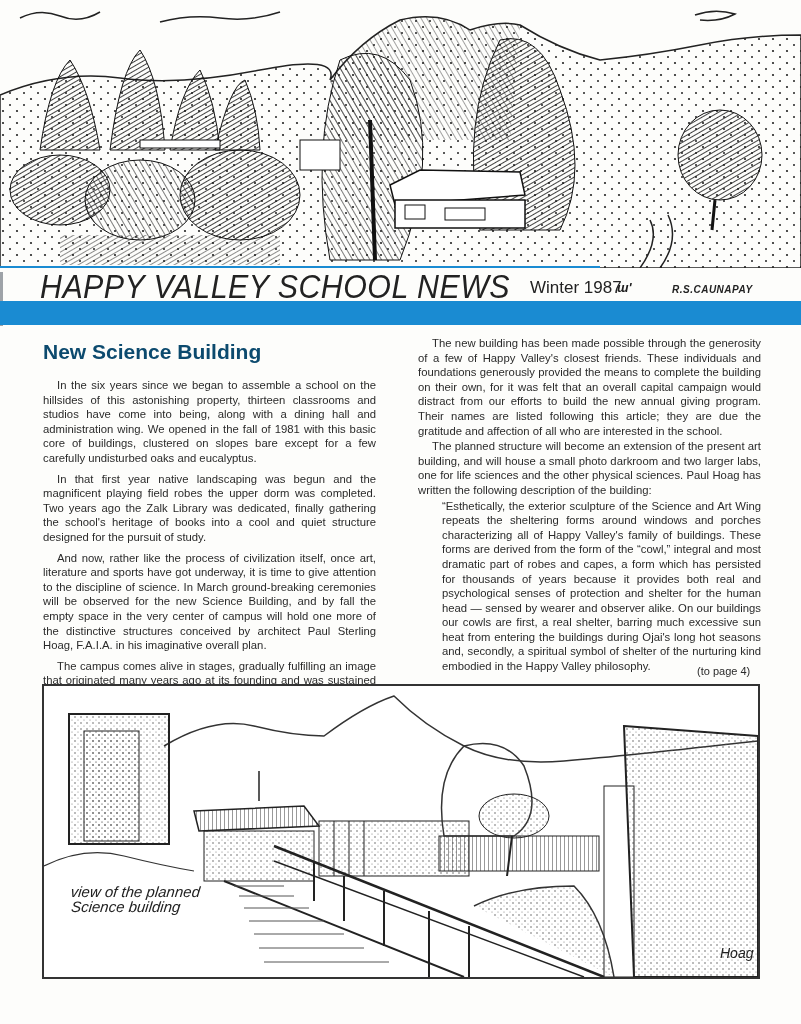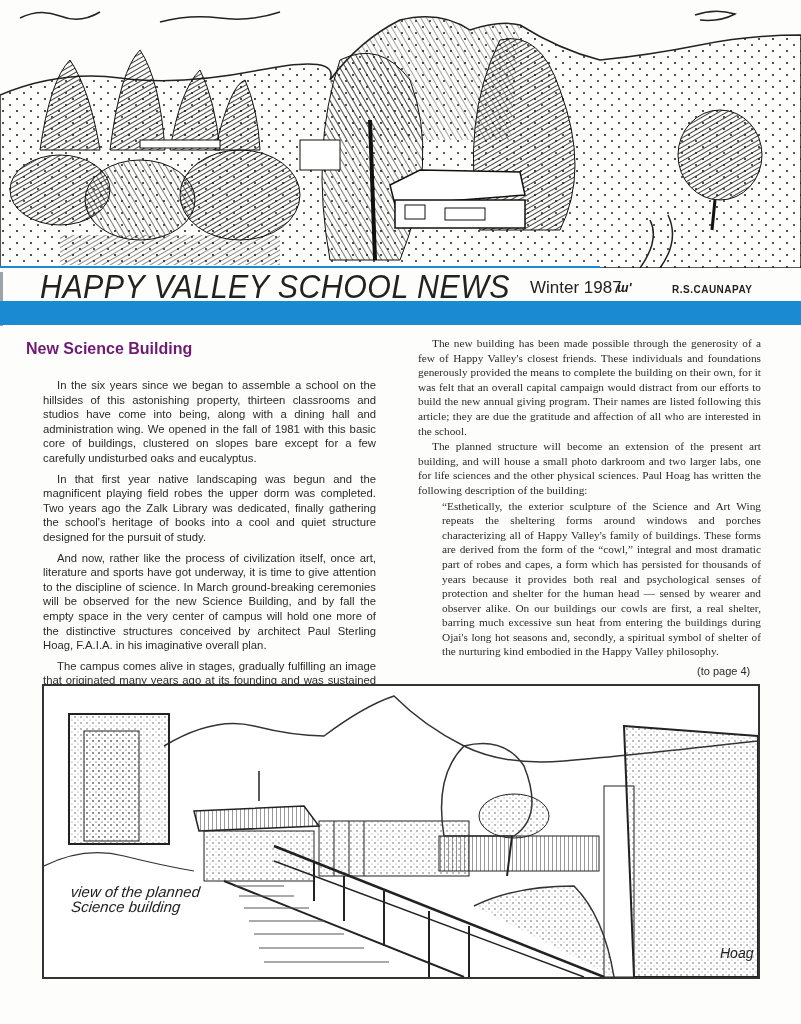--- a/index.html
+++ b/index.html
@@ -4,30 +4,30 @@
 <style>
   html, body { margin:0; padding:0; }
   body { width:801px; height:1024px; background:#fdfdfb; position:relative; overflow:hidden;
          font-family:"Liberation Sans", sans-serif; color:#1e1e1e; }
   .abs { position:absolute; }
   #masthead-art { left:0; top:0; width:801px; height:268px; }
   #thin-rule { left:0; top:266px; width:600px; height:2px; background:#1a8bd2; }
   #title { left:40px; top:268px; font-size:33px; font-weight:normal; font-style:italic;
            letter-spacing:0.5px; color:#222; transform:scaleX(0.92); transform-origin:left; white-space:nowrap; }
   #issue { left:530px; top:278px; font-size:17px; color:#222; white-space:nowrap; }
-  #artist { left:672px; top:284px; font-size:10px; font-weight:bold; color:#222; letter-spacing:0.5px; white-space:nowrap; }
+  #artist { left:672px; top:284px; font-size:10px; font-style:italic; font-weight:bold; color:#222; letter-spacing:0.5px; white-space:nowrap; }
   #scribble { left:617px; top:280px; font-size:13px; font-style:italic; font-weight:bold; }
   #blue-bar { left:0; top:301px; width:801px; height:24px; background:#1a8bd2; }
   #left-edge { left:0; top:272px; width:3px; height:54px; background:#9ea3a8; }
-  #headline { left:26px; top:340px; font-size:16px; font-weight:bold; color:#701a75; }
+  #headline { left:43px; top:340px; font-size:21px; font-weight:bold; color:#0c4a6e; }
   .col { font-size:11.3px; line-height:14.6px; text-align:justify; color:#2a2a2a; }
   .col p { margin:0 9px 6px 0; text-indent:14px; }
   #col-left { left:43px; top:378px; width:342px; }
   #col-right { left:418px; top:336px; width:343px; }
-  #col-right p { margin:0 0 1px 0;font-family:Liberation Serif, serif; }
+  #col-right p { margin:0 0 1px 0; }
   #col-right p.quote { padding-left:24px; text-indent:0; }
   #to-page { left:697px; top:665px; font-size:11px; color:#2a2a2a; }
   #illus-box { left:42px; top:684px; width:714px; height:291px; border:2px solid #333; background:#fff; }
   #caption { left:70px; top:884px; font-size:15px; font-style:italic; line-height:15px; color:#222; transform:skewX(-6deg); }
   #signature { left:720px; top:945px; font-size:14px; font-style:italic; color:#222; }
 </style>
 </head>
 <body>
 
 <svg id="masthead-art" class="abs" viewBox="0 0 801 268">

